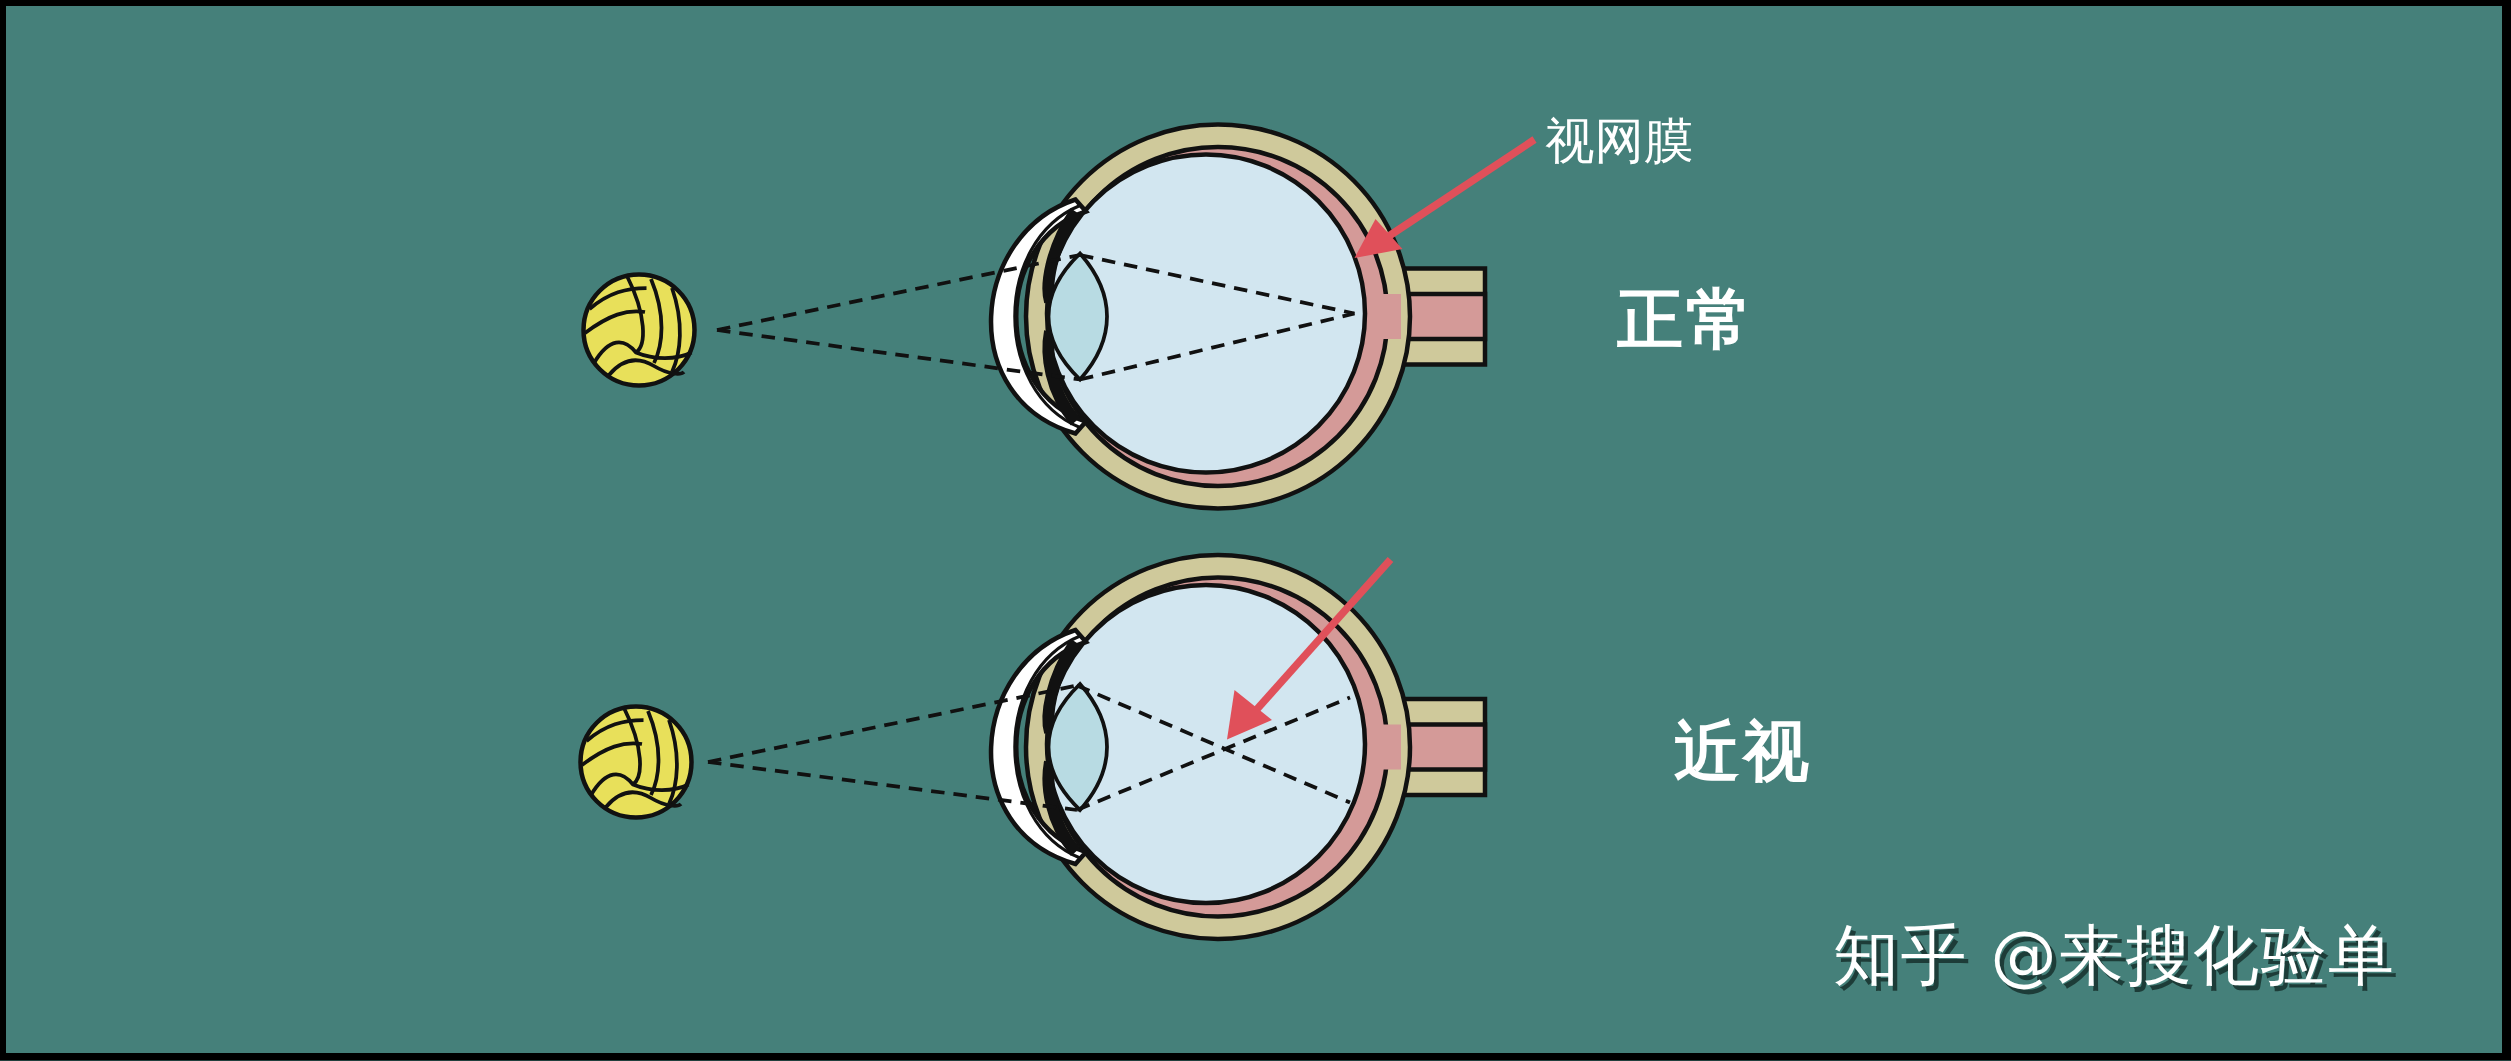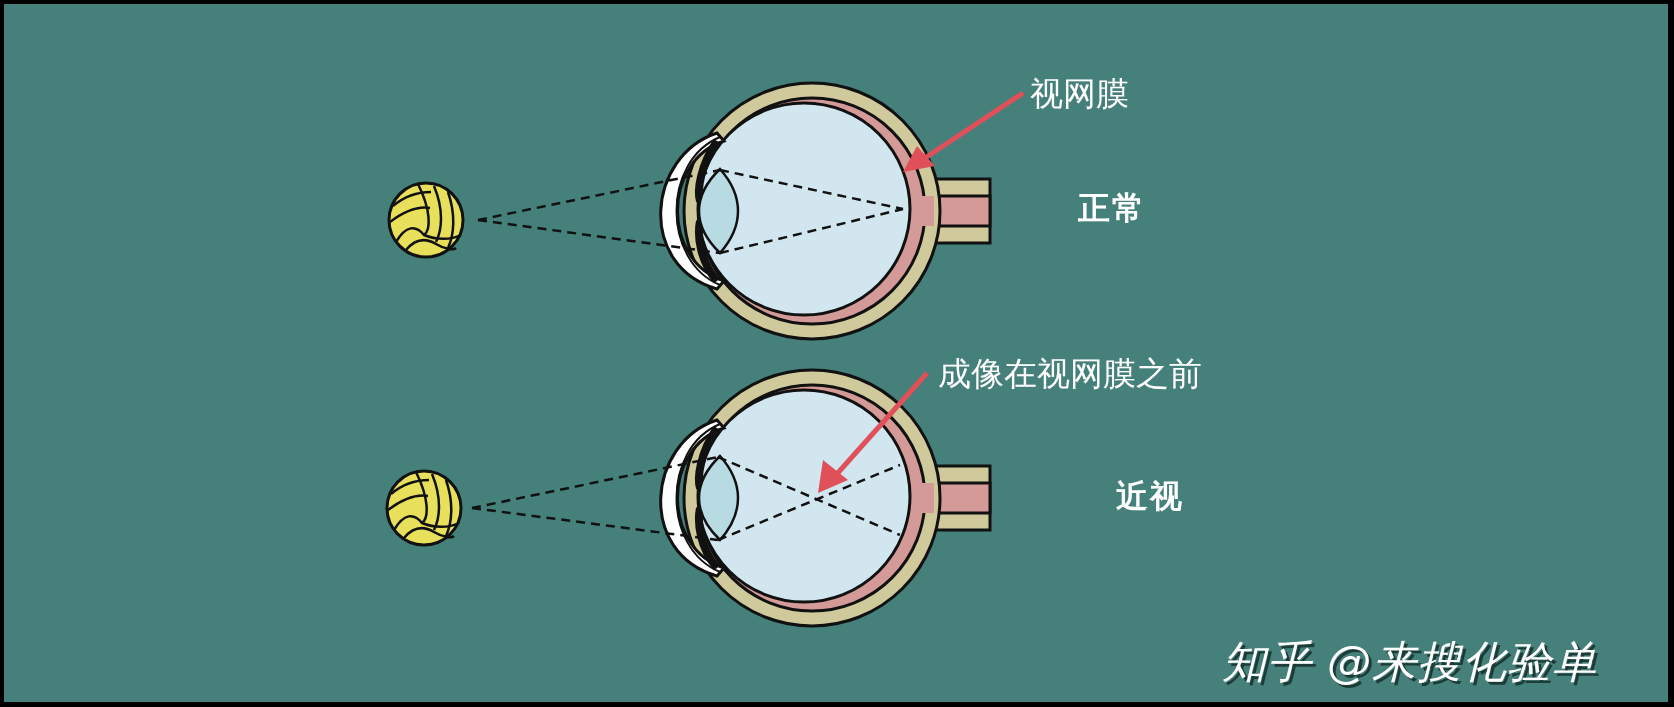--- a/index.html
+++ b/index.html
@@ -1,21 +1,21 @@
 <!DOCTYPE html>
 <html><head>
 <meta charset="utf-8">
 <style>
   html, body { margin: 0; padding: 0; }
   body { width: 1674px; height: 707px; background: #000; overflow: hidden; }
   .frame { position: absolute; left: 4px; top: 4px; width: 1664px; height: 698px; background: #45807a; overflow: hidden; }
   svg { position: absolute; left: -4px; top: -4px; }
   .label { position: absolute; color: #ffffff; font-family: "DejaVu Sans", "Liberation Sans", sans-serif; white-space: nowrap; line-height: 1; text-align: center; }
   .small { font-size: 33px; font-weight: normal; }
-  .big { font-size: 32px; font-weight: bold; letter-spacing: 2px; }
+  .big { font-size: 44px; font-weight: bold; letter-spacing: 2px; }
   .wm { font-size: 44px; text-shadow: 3px 3px 0 #1d3c38; letter-spacing: 1px; }
 </style>
 </head>
 <body>
 
 <div class="frame">
 <svg width="1674" height="707" viewBox="0 0 1674 707">
   <defs>
     <g id="eye">
 
@@ -75,16 +75,15 @@
     </g>
     <g>
       <line x1="927" y1="373" x2="836" y2="475" stroke="#e0505a" stroke-width="5"></line>
       <polygon points="818,493 823,460 848,480" fill="#e0505a"></polygon>
     </g>
   </g>
 </svg>
 
 <div class="label small" style="left:1026px; top:73px;">视网膜</div>
 <div class="label big" style="left:1074px; top:188px;">正常</div>
-<div class="label small" style="left:934px; top:353px;">成像在视网膜之前</div>
 <div class="label big" style="left:1112px; top:476px;">近视</div>
-<div class="label wm" style="left:1218px; top:636px;font-style:italic;">知乎 @来搜化验单</div>
+<div class="label wm" style="left:1218px; top:612px;">知乎 @来搜化验单</div>
 </div>
 
 </body></html>

